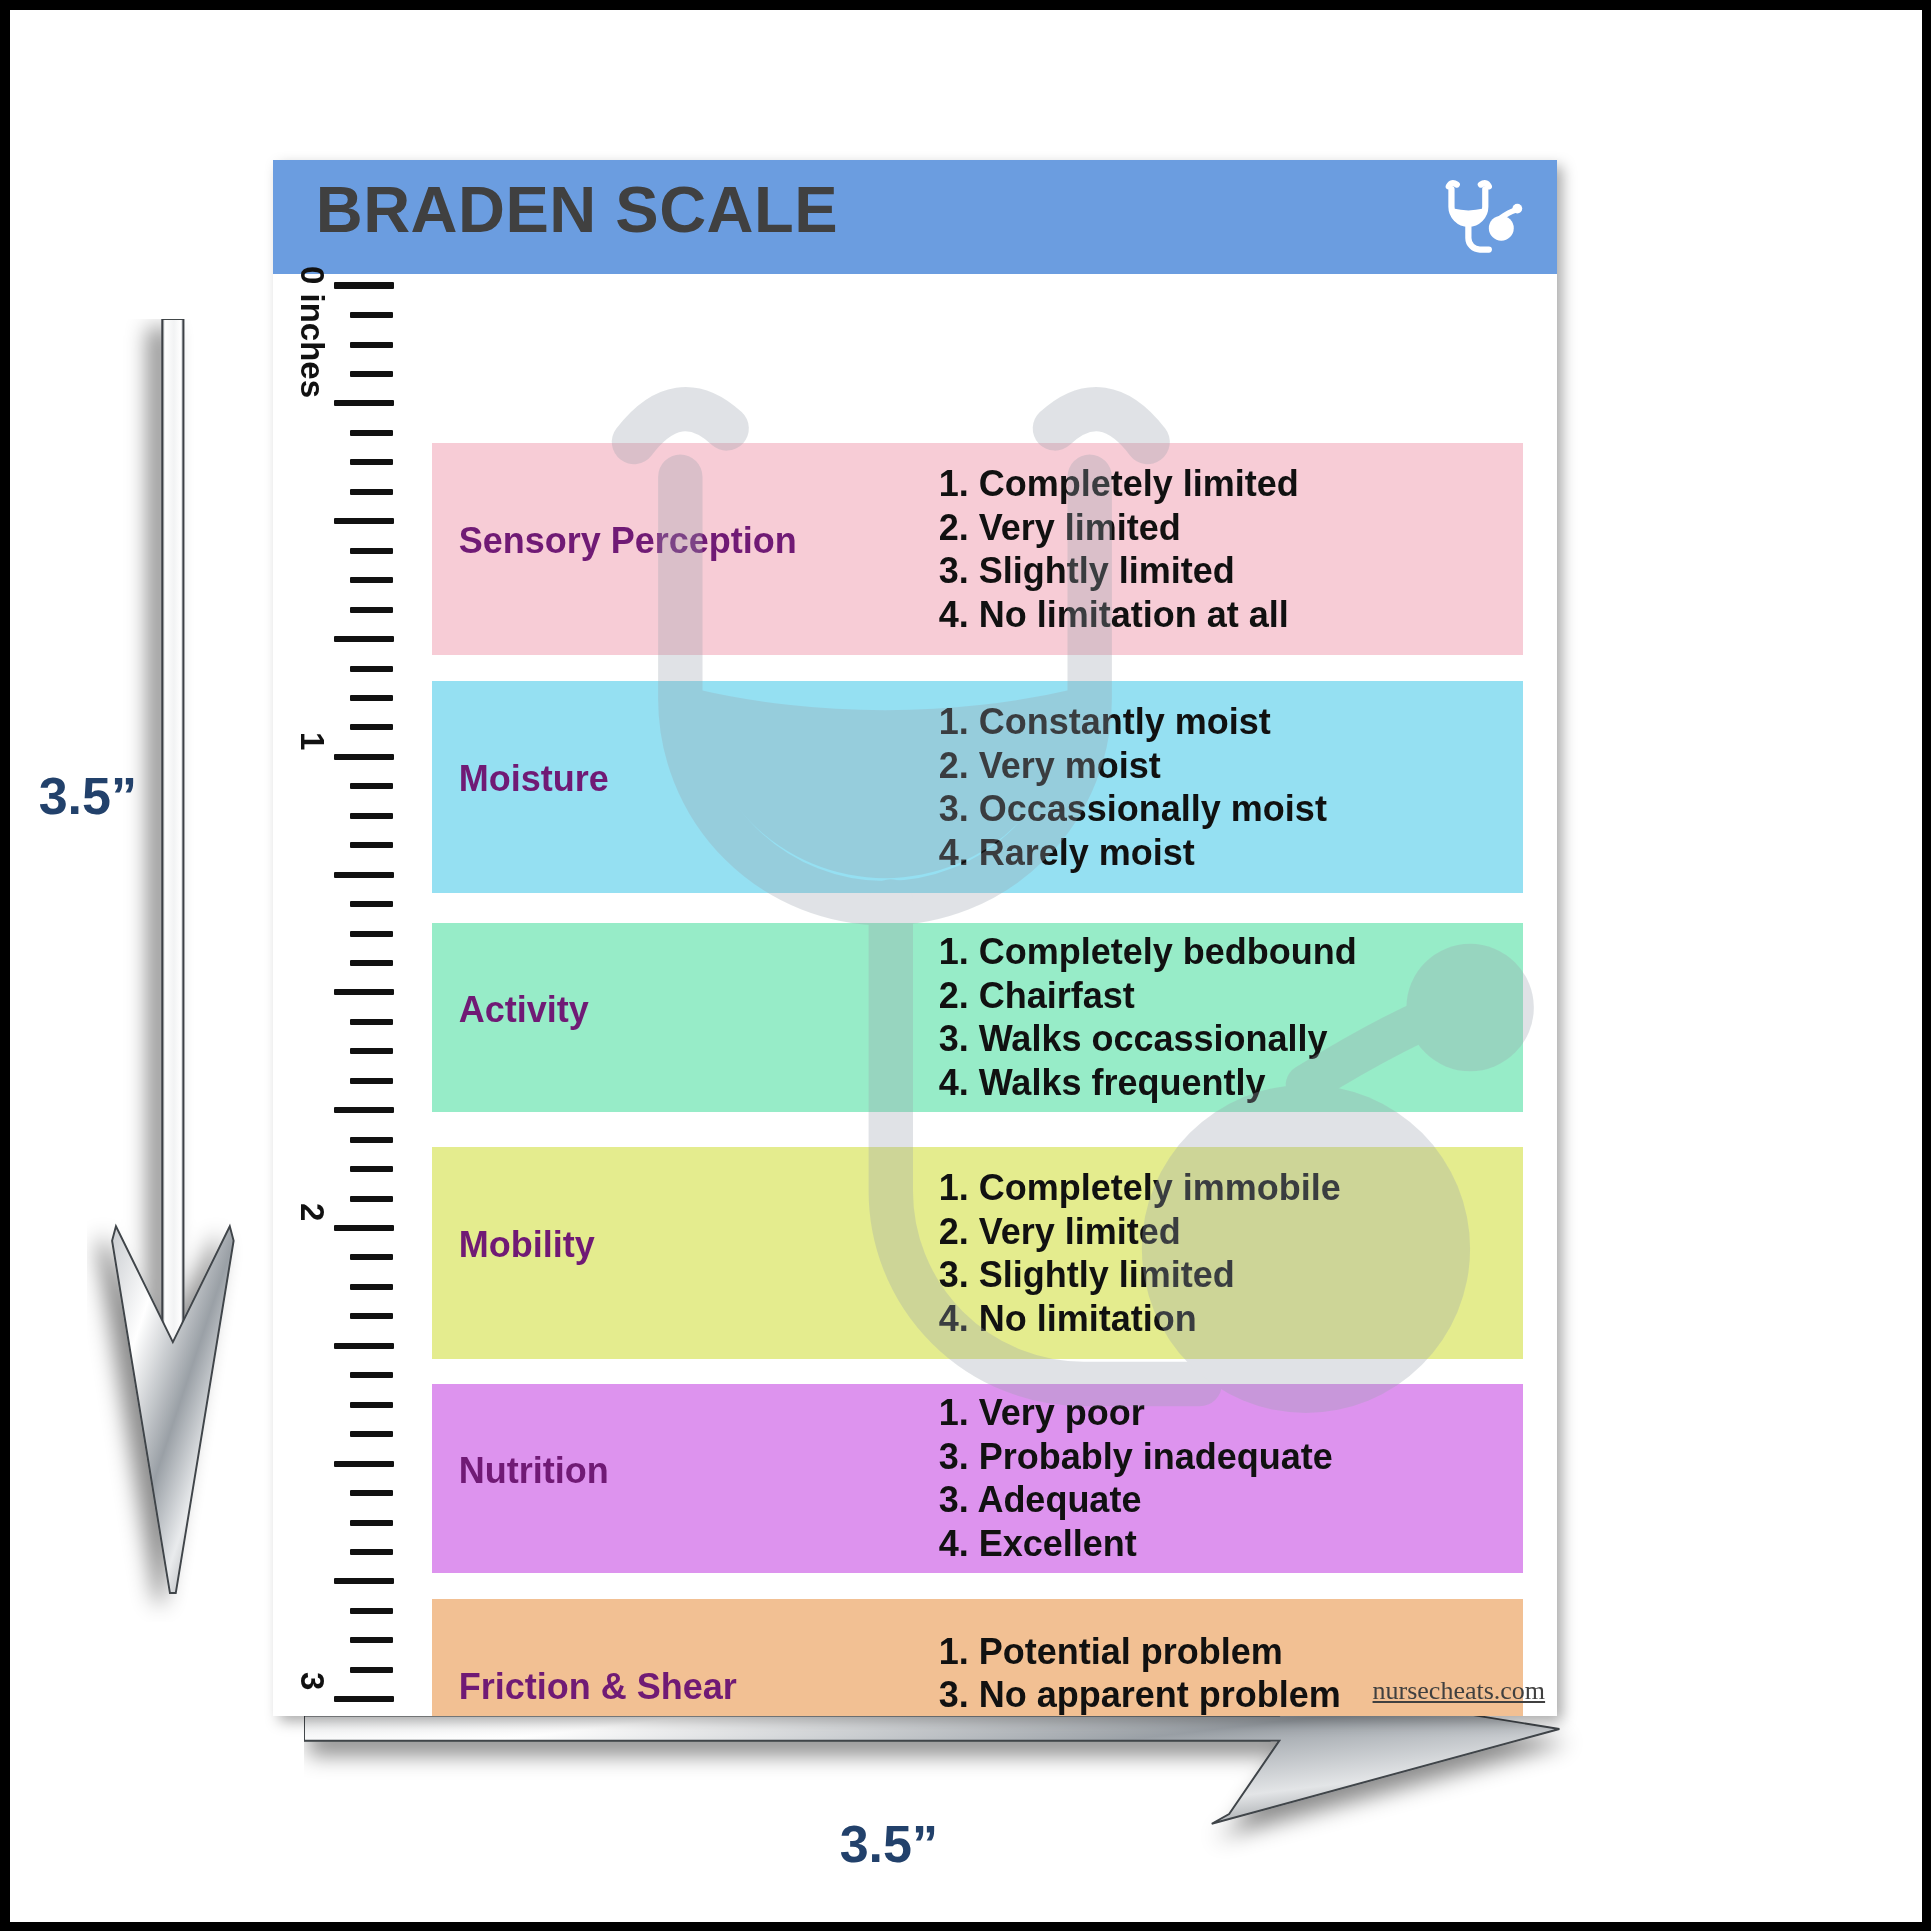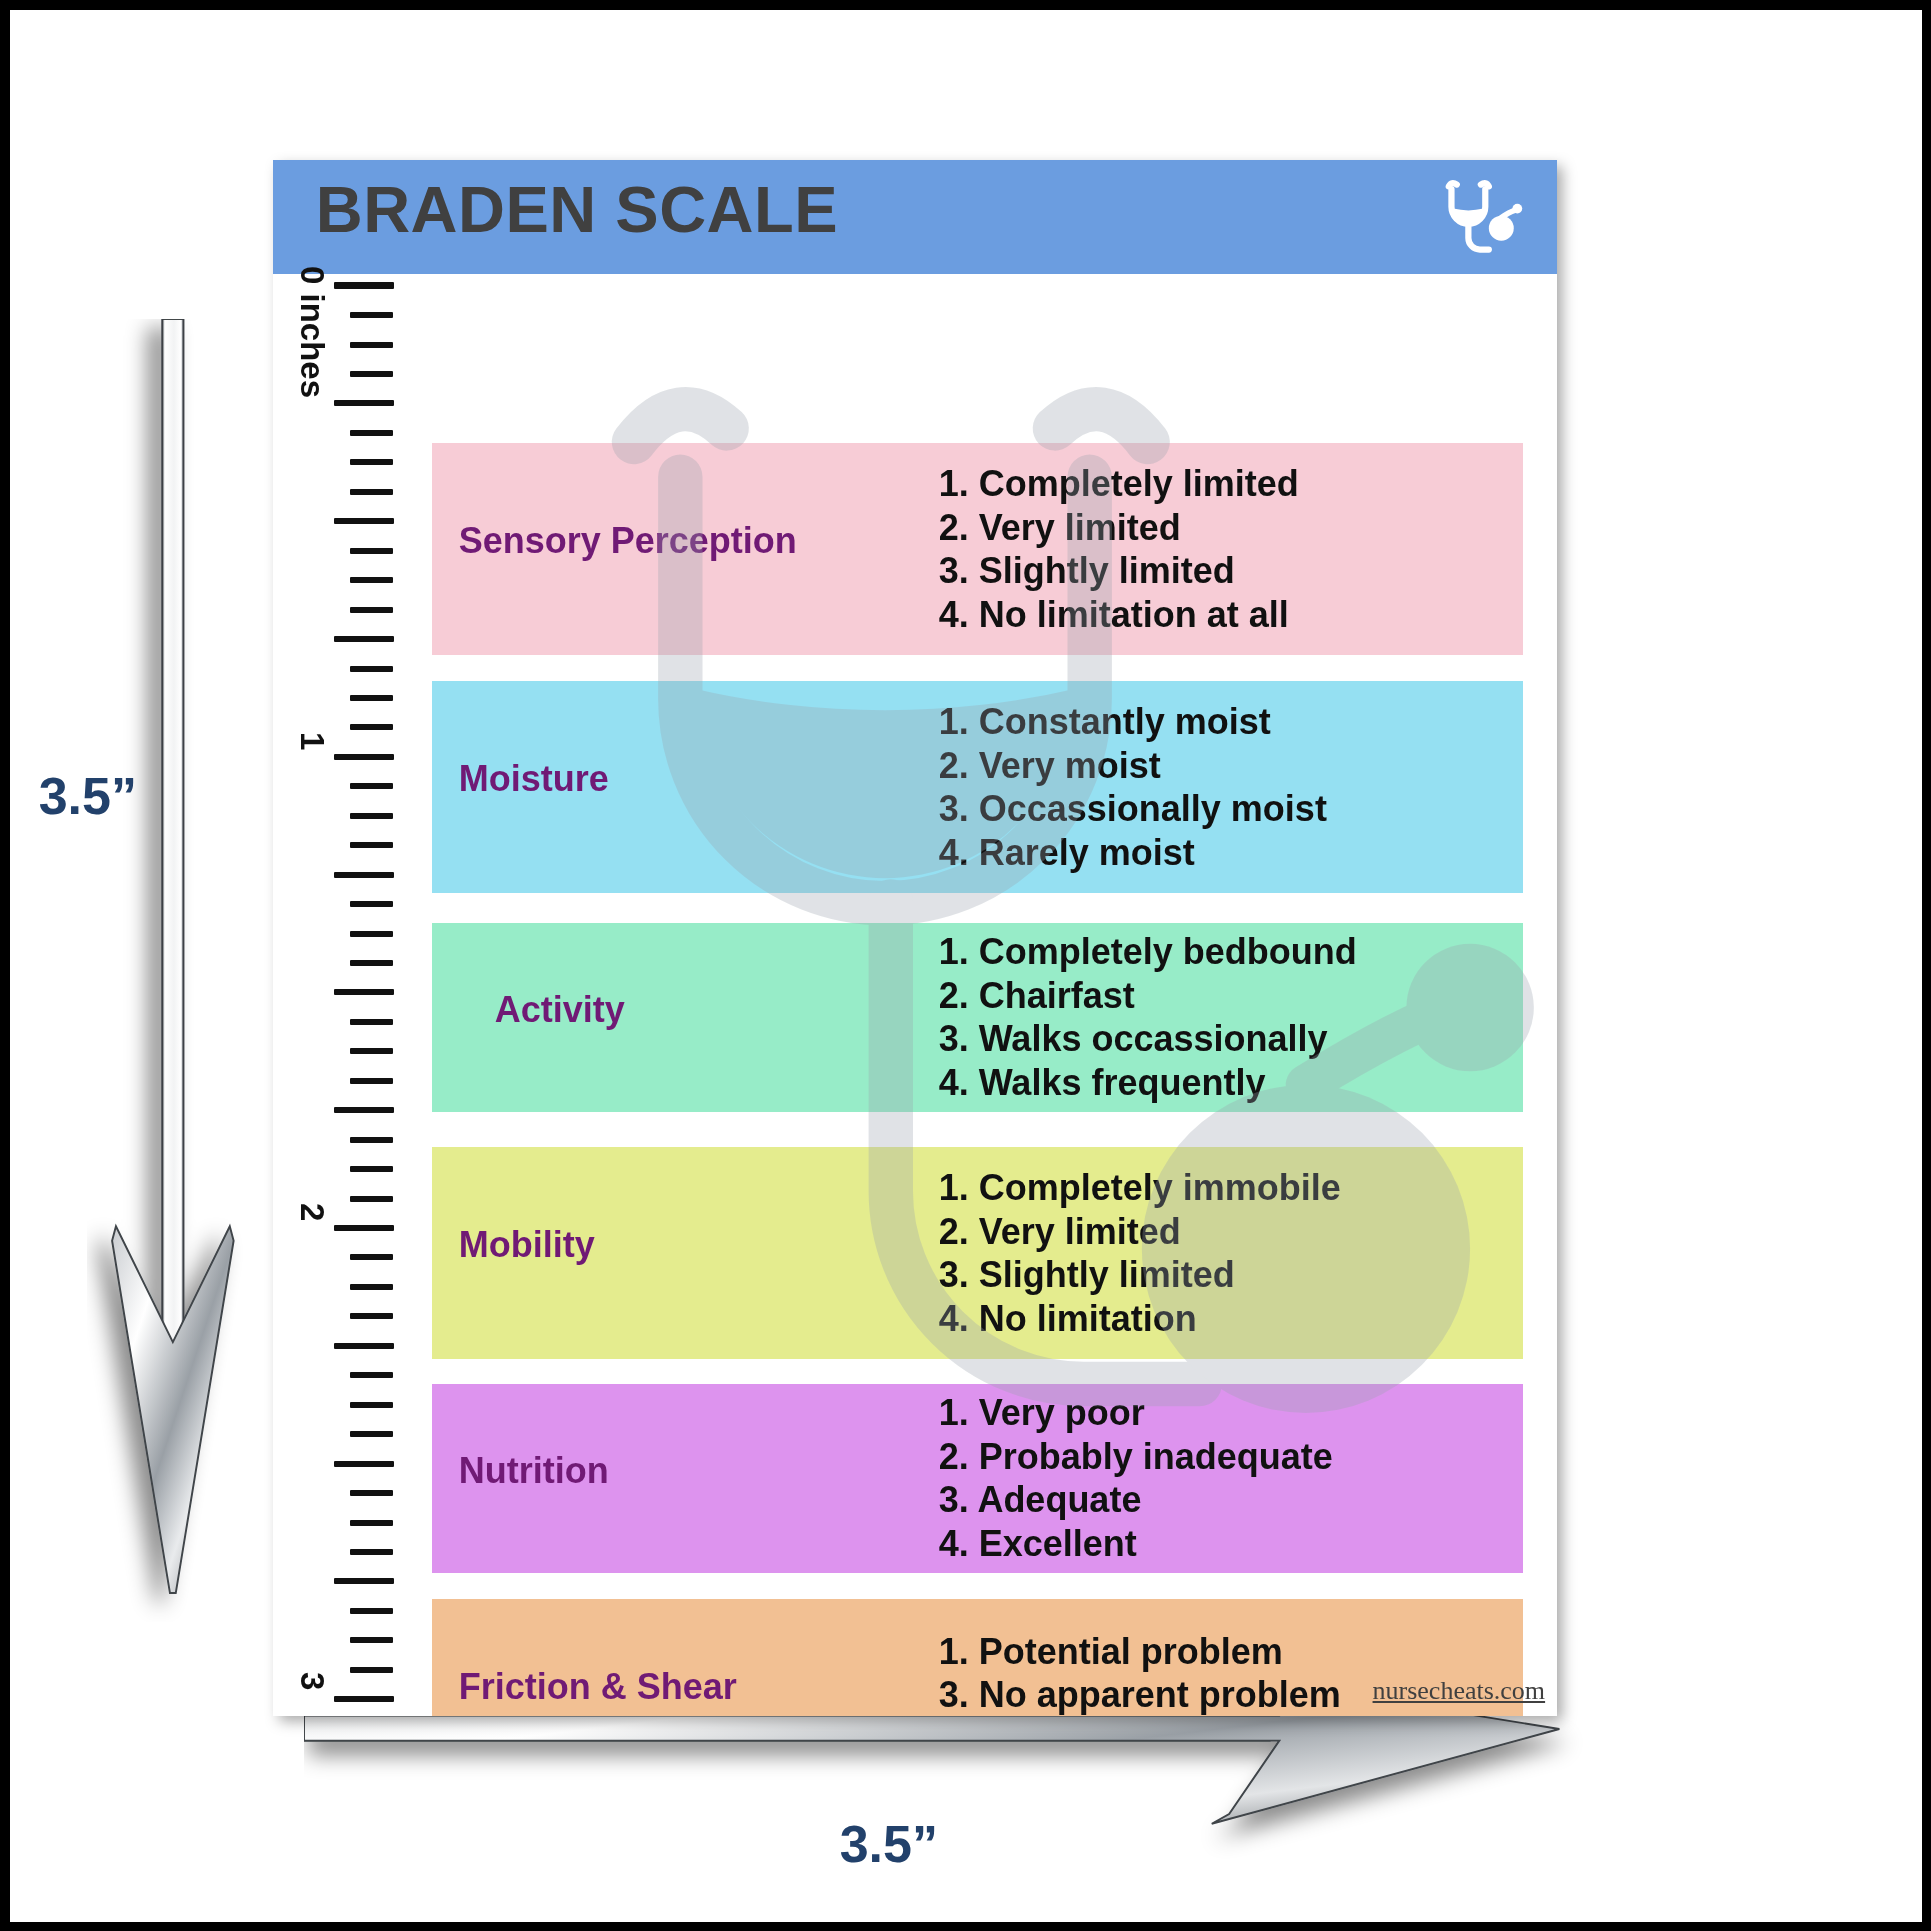--- a/index.html
+++ b/index.html
@@ -276,42 +276,42 @@
             <div class="row" style="top: 407px; height: 212px; background: rgb(149, 224, 242);">
               <div class="row-label" style="top: 77px;">Moisture</div>
               <div class="row-options" style="top: 19.3px;">
                 <div class="opt">1. Constantly moist</div>
                 <div class="opt">2. Very moist</div>
                 <div class="opt">3. Occassionally moist</div>
                 <div class="opt">4. Rarely moist</div>
               </div>
             </div>
             <div class="row" style="top: 649px; height: 189px; background: rgb(151, 236, 200);">
-              <div class="row-label" style="top: 66px; margin-left: 36px;">Activity</div>
+              <div class="row-label" style="top: 66px;">Activity</div>
               <div class="row-options" style="top: 7.7px;">
                 <div class="opt">1. Completely bedbound</div>
                 <div class="opt">2. Chairfast</div>
                 <div class="opt">3. Walks occassionally</div>
                 <div class="opt">4. Walks frequently</div>
               </div>
             </div>
             <div class="row" style="top: 873px; height: 212px; background: rgb(228, 236, 142);">
               <div class="row-label" style="top: 77px;">Mobility</div>
               <div class="row-options" style="top: 19.3px;">
                 <div class="opt">1. Completely immobile</div>
                 <div class="opt">2. Very limited</div>
                 <div class="opt">3. Slightly limited</div>
                 <div class="opt">4. No limitation</div>
               </div>
             </div>
             <div class="row" style="top: 1110px; height: 189px; background: rgb(221, 147, 238);">
               <div class="row-label" style="top: 66px;">Nutrition</div>
               <div class="row-options" style="top: 7.7px;">
                 <div class="opt">1. Very poor</div>
-                <div class="opt">2. Probably inadequate</div>
+                <div class="opt">3. Probably inadequate</div>
                 <div class="opt">3. Adequate</div>
                 <div class="opt">4. Excellent</div>
               </div>
             </div>
             <div class="row" style="top: 1325px; height: 191px; background: rgb(242, 192, 147);">
               <div class="row-label" style="top: 67px;">Friction &amp; Shear</div>
               <div class="row-options" style="top: 31px;">
                 <div class="opt">1. Potential problem</div>
                 <div class="opt">3. No apparent problem</div>
               </div>

